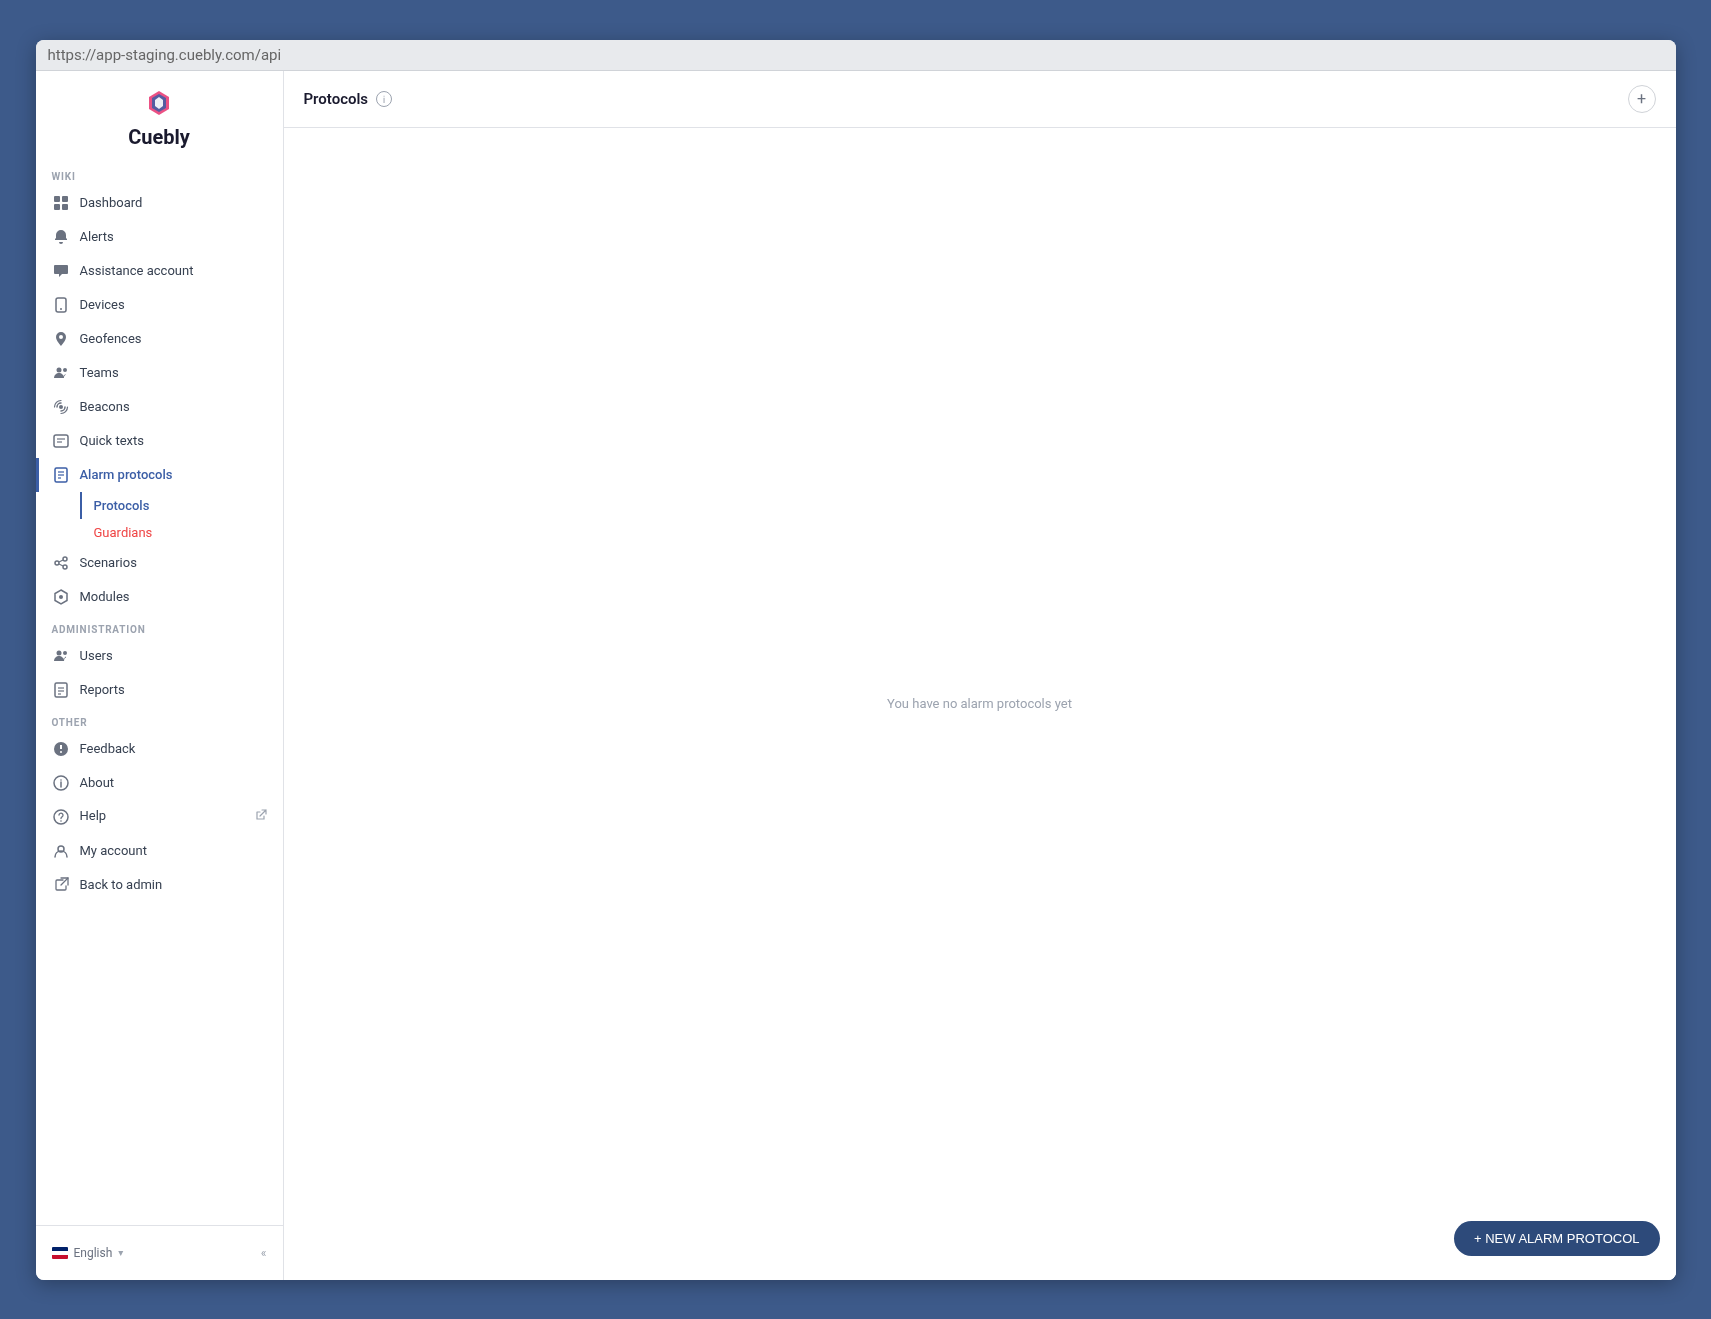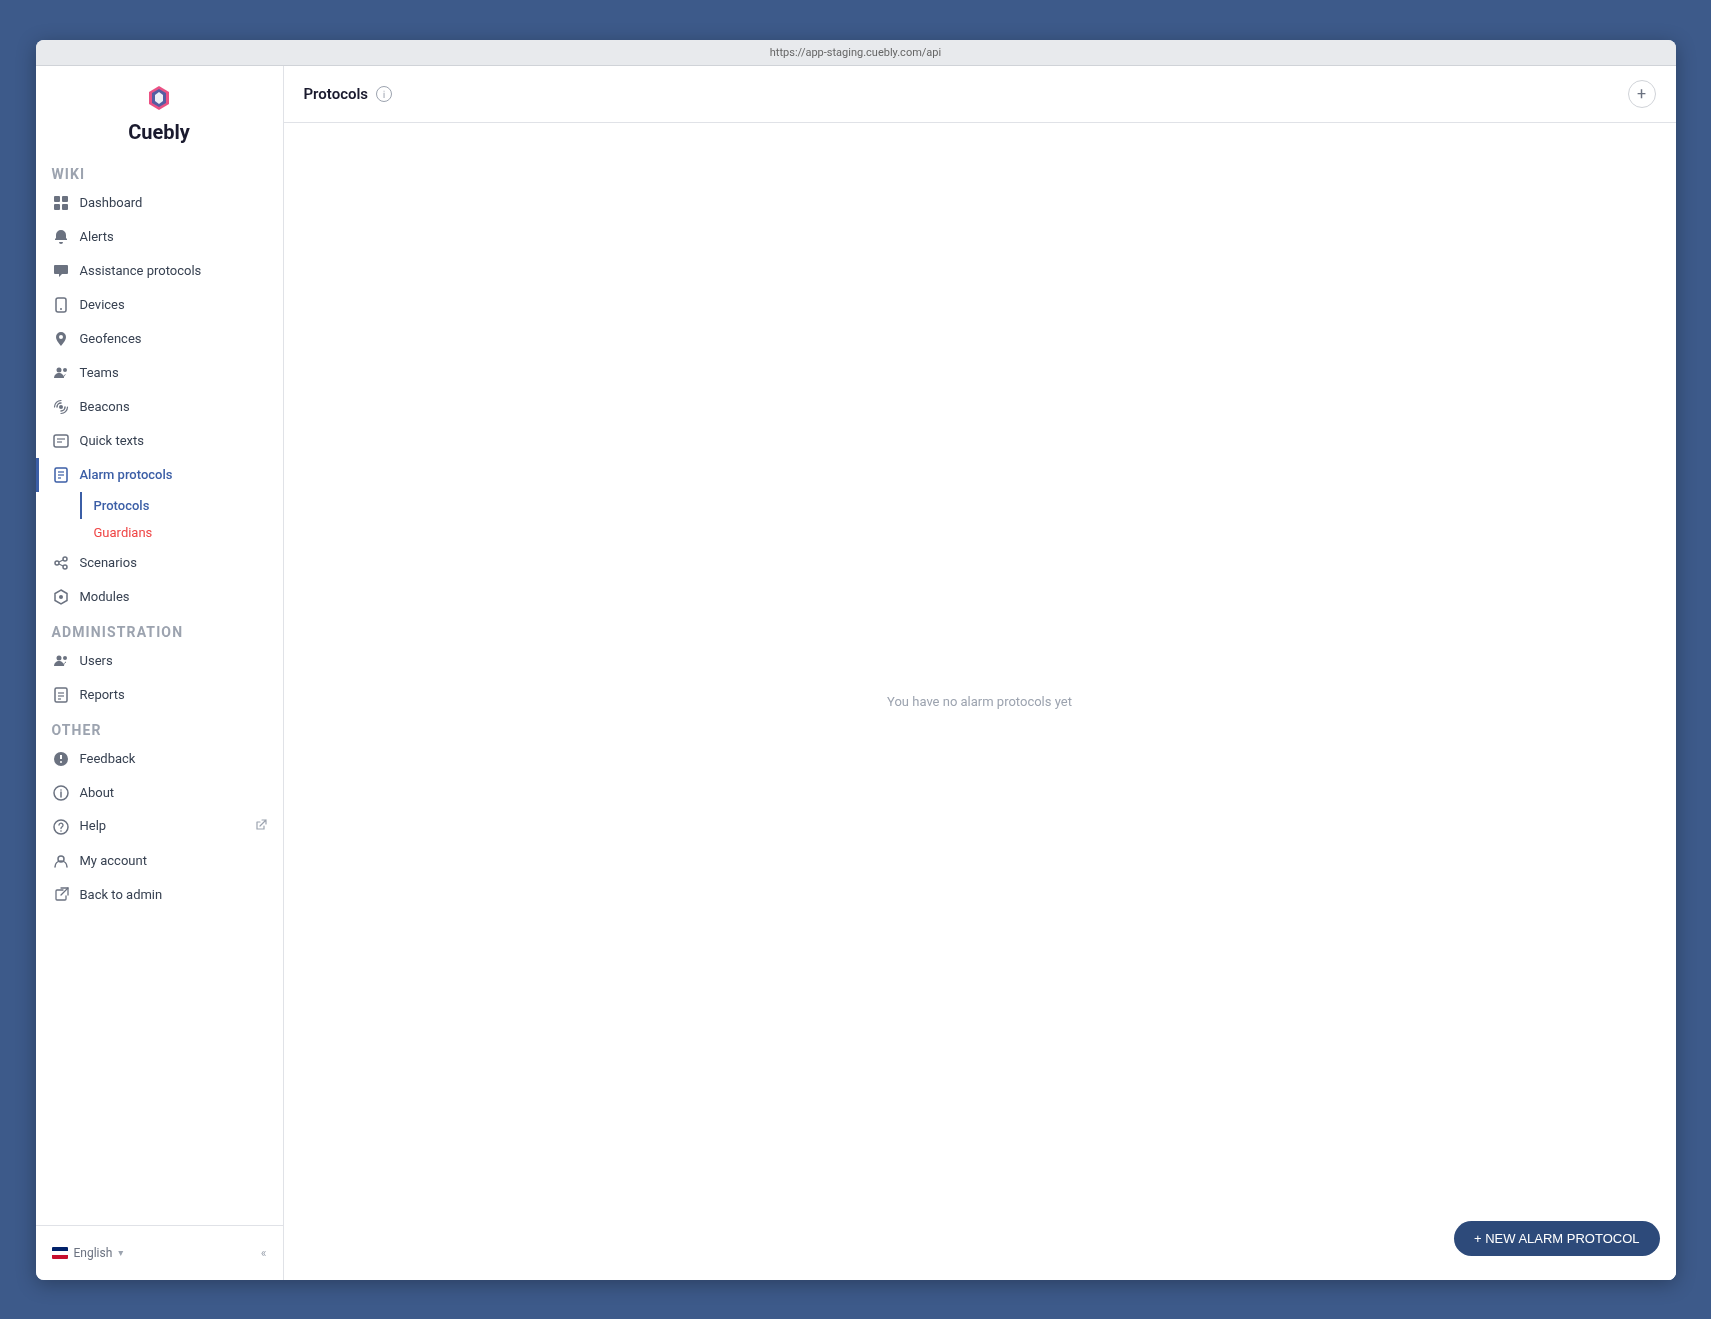--- a/index.html
+++ b/index.html
@@ -19,25 +19,24 @@
       background: #f0f2f5;
       border-radius: 8px;
       display: flex;
       flex-direction: column;
       overflow: hidden;
       box-shadow: 0 4px 20px rgba(0,0,0,0.3);
     }
     .url-bar {
       background: #e8eaed;
       padding: 6px 12px;
-      font-size: 11px;
+      font-size: 15px;
       color: #666;
       border-bottom: 1px solid #d0d3d8;
       flex-shrink: 0;
-      text-align: center;
     }
     .main-layout {
       display: flex;
       flex: 1;
       overflow: hidden;
     }
     
     .sidebar {
       width: 248px;
       background: #ffffff;
@@ -58,21 +57,21 @@
       width: 28px;
       height: 28px;
     }
     .logo-text {
       font-size: 20px;
       font-weight: 700;
       color: #1a1a2e;
     }
     .section-label {
       padding: 10px 16px 4px 16px;
-      font-size: 14px;
+      font-size: 10px;
       font-weight: 700;
       color: #9ca3af;
       letter-spacing: 0.08em;
       text-transform: uppercase;
     }
     .nav-item {
       display: flex;
       align-items: center;
       gap: 10px;
       padding: 8px 16px;
@@ -282,21 +281,21 @@
         </span>
         <span>Alerts</span>
       </div>
 
       <div class="nav-item">
         <span class="nav-icon">
           <svg width="16" height="16" viewBox="0 0 16 16" fill="currentColor">
             <path d="M2 2h12a1 1 0 0 1 1 1v7a1 1 0 0 1-1 1H9l-3 3v-3H2a1 1 0 0 1-1-1V3a1 1 0 0 1 1-1z"></path>
           </svg>
         </span>
-        <span>Assistance protocols</span>
+        <span>Assistance account</span>
       </div>
 
       <div class="nav-item">
         <span class="nav-icon">
           <svg width="16" height="16" viewBox="0 0 16 16" fill="currentColor">
             <rect x="3" y="1" width="10" height="14" rx="2" fill="none" stroke="currentColor" stroke-width="1.5"></rect>
             <circle cx="8" cy="12" r="1"></circle>
           </svg>
         </span>
         <span>Devices</span>

